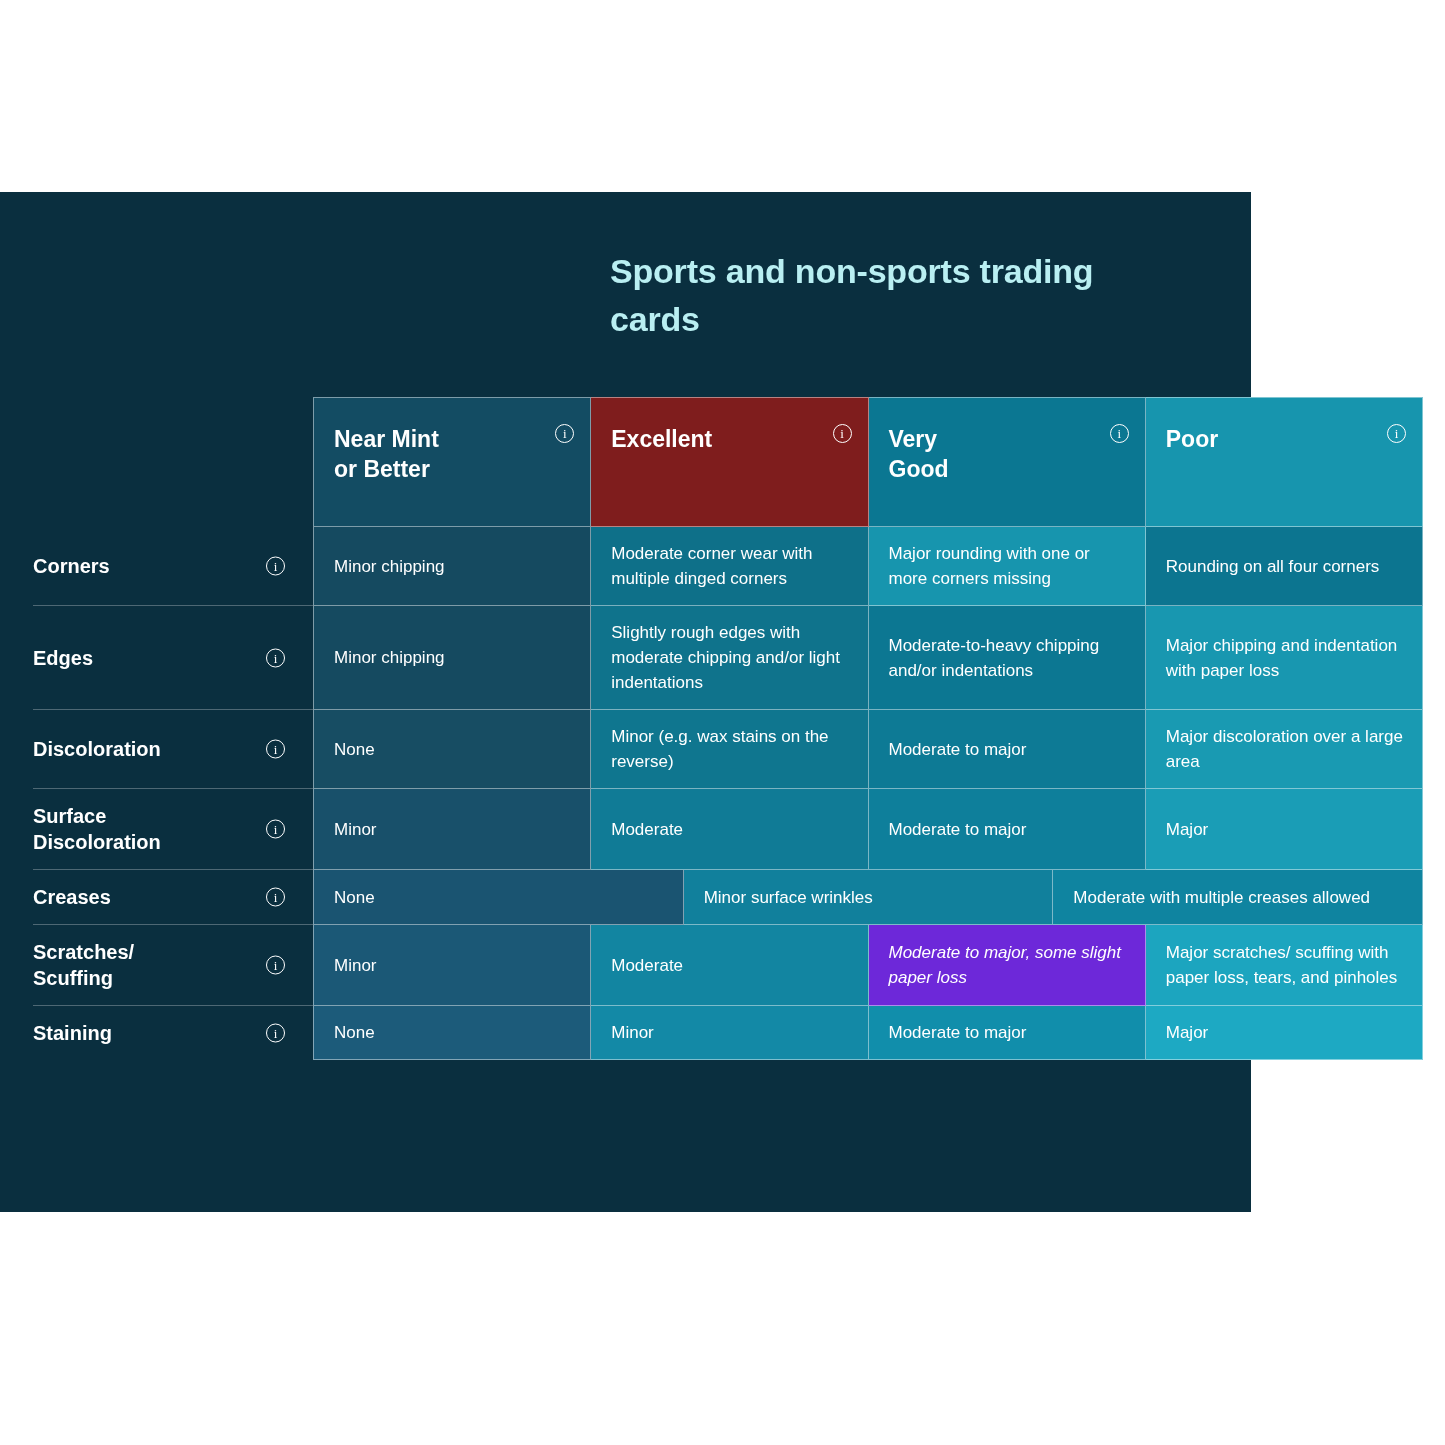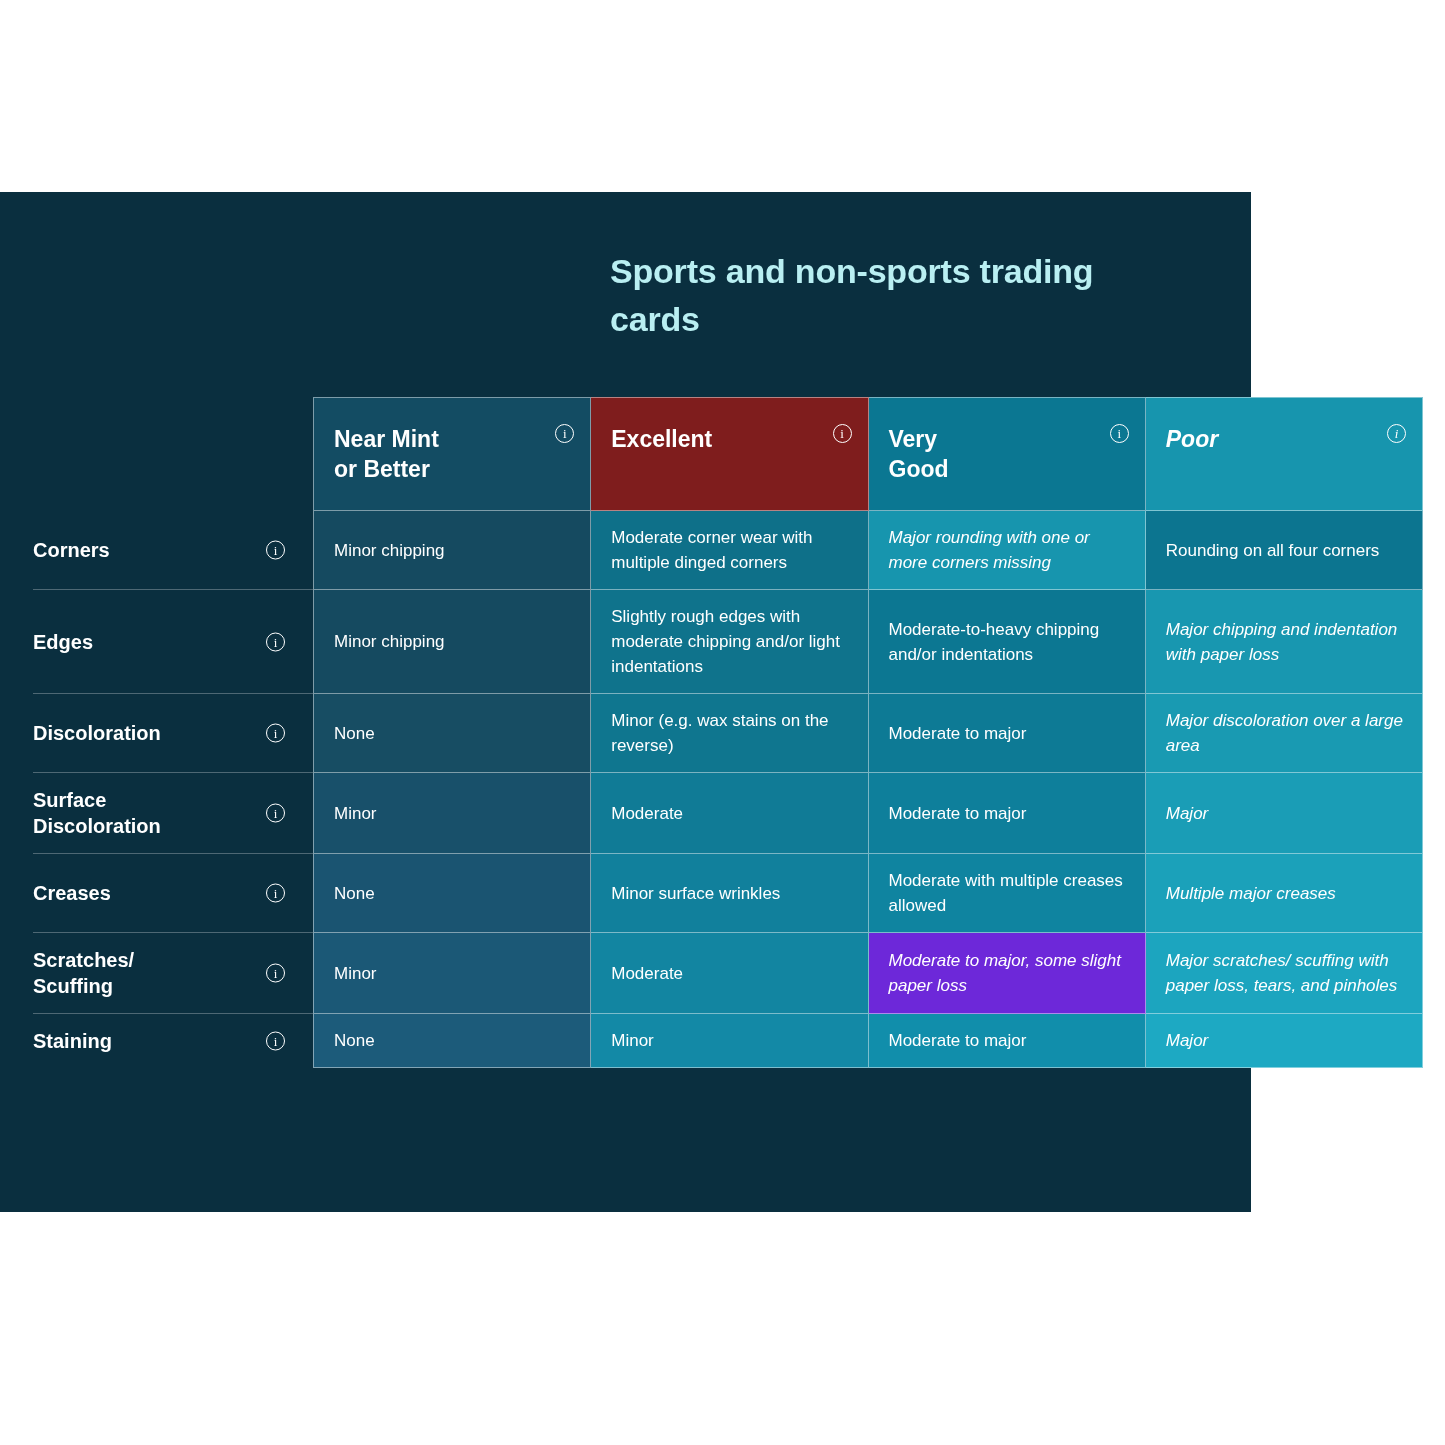--- a/index.html
+++ b/index.html
@@ -84,31 +84,31 @@
     position: relative;
   }
   .cell.c0 { border-left: 1px solid rgba(255,255,255,0.45); }
   .row.header .cell {
     border-top: 1px solid rgba(255,255,255,0.45);
     font-size: 23px;
     font-weight: bold;
     line-height: 30px;
     align-items: flex-start;
     padding-top: 26px;
-    padding-bottom: 26px;
+    padding-bottom: 42px;
   }
   .row.header .cell .htext {
     padding-right: 34px;
     white-space: pre-line;
   }
   
   .c0 { background: #13485e; }
   .c1 { background: #0d6d88; }
   .c2 { background: #0b6f8c; }
-  .c3 { background: #1592ab; font-style: italic; }
+  .c3 { background: #1592ab; }
 
   .row.header .c0 { background: #134c63; }
   .row.header .c1 { background: #7f1d1d; }
   .row.header .c2 { background: #0b7792; }
   .row.header .c3 { background: #1795ae; }
 
   .r-corners .c0 { background: #154a60; }
   .r-corners .c1 { background: #0e7089; }
   .r-corners .c2 { background: #0c7590; }
   .r-corners .c3 { background: #1795ae; }
@@ -253,21 +253,20 @@
       </div>
 
       <div class="row r-creases">
         <div class="rowlabel">
           <span class="labeltext">Creases</span>
           <span class="info">i</span>
         </div>
         <div class="cell c0">None</div>
         <div class="cell c1">Minor surface wrinkles</div>
         <div class="cell c2">Moderate with multiple creases allowed</div>
-        <div class="cell c3">Multiple major creases</div>
       </div>
 
       <div class="row r-scratch">
         <div class="rowlabel">
           <span class="labeltext">Scratches/
 Scuffing</span>
           <span class="info">i</span>
         </div>
         <div class="cell c0">Minor</div>
         <div class="cell c1">Moderate</div>

